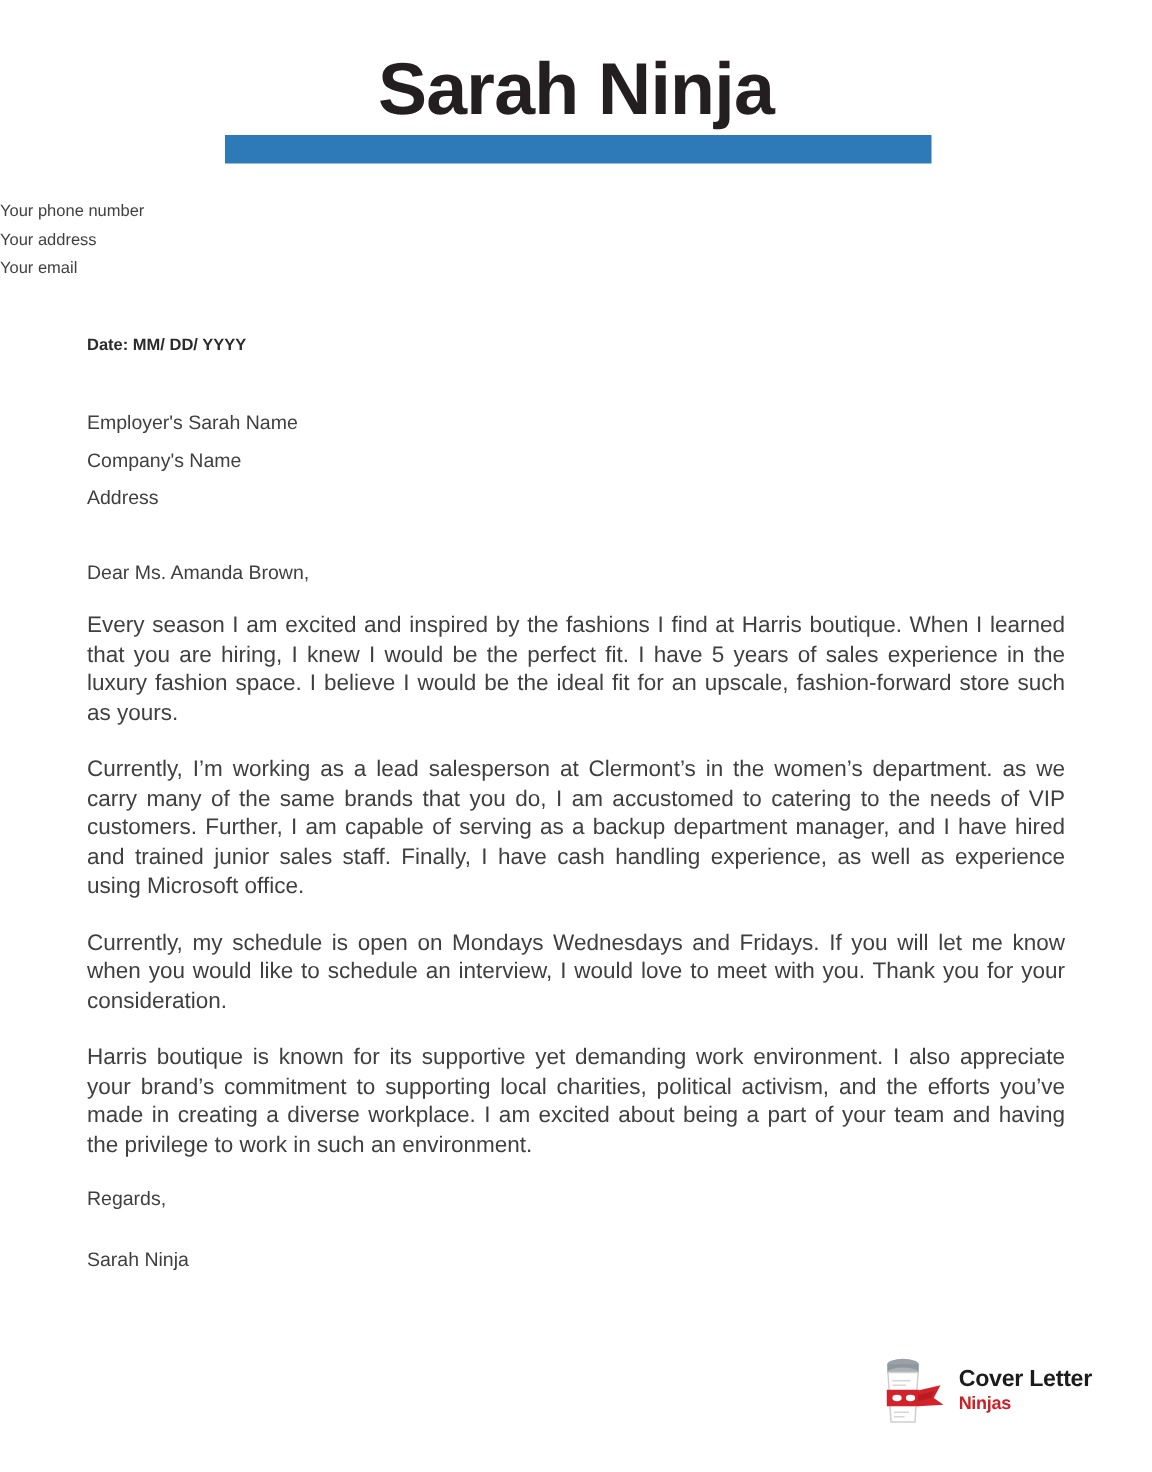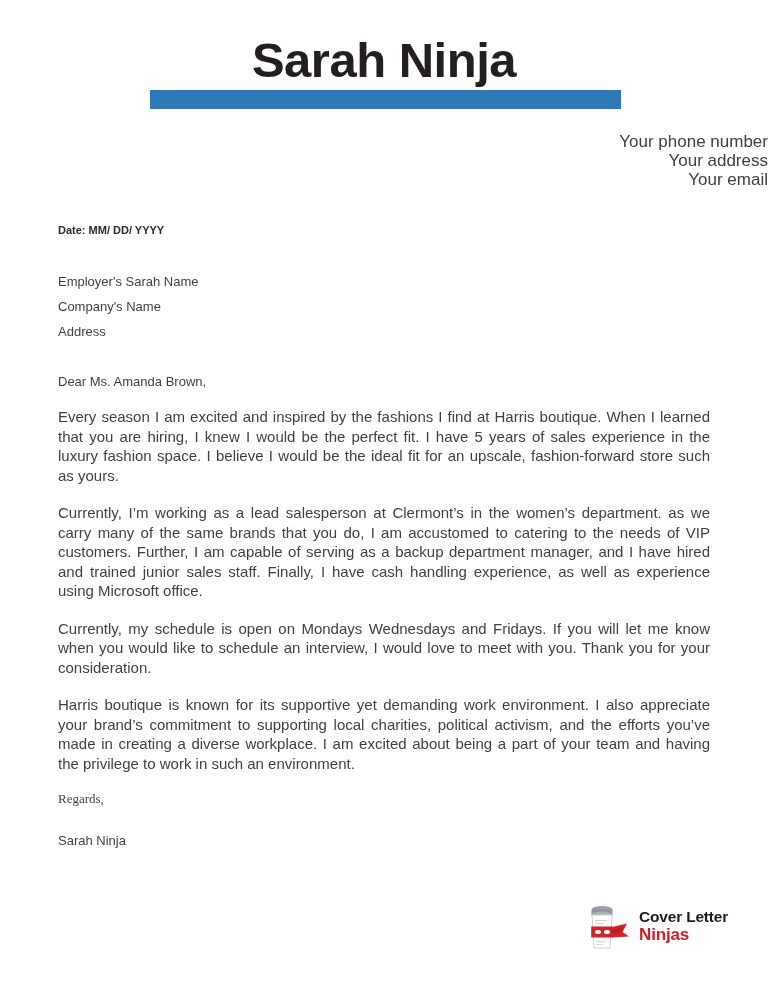--- a/index.html
+++ b/index.html
@@ -40,22 +40,22 @@
     font-weight: bold;
     color: #231f20;
     letter-spacing: -0.5px;
     line-height: 1;
     z-index: 2;
   }
 
   
   .contact-block {
     margin-top: 12px;
-    text-align: right;
-    font-size: 17px;
+    text-align: left;
+    font-size: 11px;
     line-height: 19px;
     color: #404040;
   }
 
   
   .letter {
     position: relative;
     margin: 0;
     padding: 0 58px;
   }
@@ -83,21 +83,20 @@
     font-size: 15px;
     line-height: 19.5px;
     color: #3f3f3f;
     text-align: justify;
     margin: 0 0 18px 0;
   }
   .closing {
     margin-top: 9px;
     font-size: 13px;
     color: #3f3f3f;
-    font-family: Liberation Serif, serif;
   }
   .signature {
     margin-top: 26px;
     font-size: 13px;
     color: #3f3f3f;
   }
 
   
   .footer-logo {
     position: absolute;
@@ -118,21 +117,21 @@
     justify-content: flex-start;
     line-height: 1.08;
   }
   .logo-text-top {
     font-size: 15.5px;
     font-weight: bold;
     color: #1b1b1b;
     letter-spacing: -0.2px;
   }
   .logo-text-bottom {
-    font-size: 17px;
+    font-size: 12px;
     font-weight: bold;
     color: #cc2027;
     letter-spacing: -0.2px;
   }
 </style>
 </head>
 <body>
 
 <div class="header">
   <div class="name-bar"></div>

